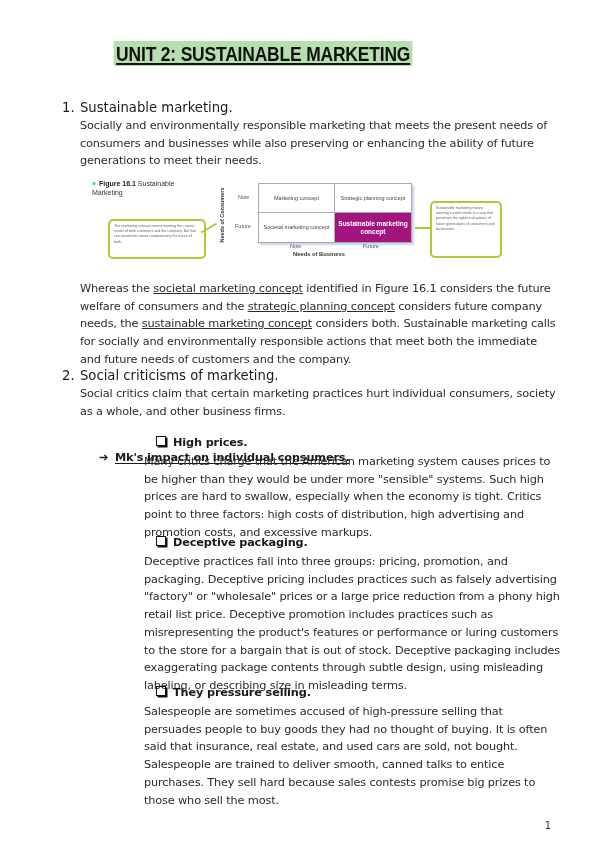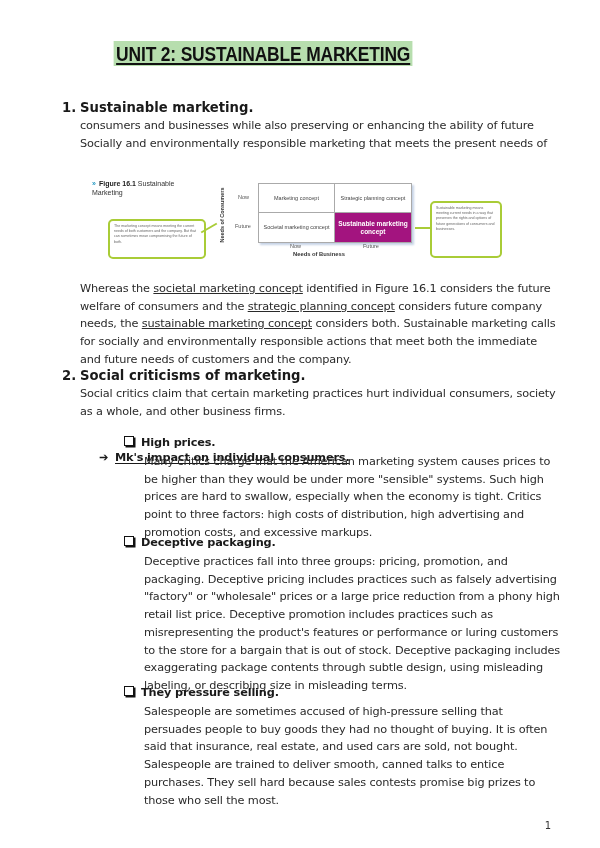--- a/index.html
+++ b/index.html
@@ -3,28 +3,28 @@
 <meta charset="utf-8">
 <style>
   html, body { margin: 0; padding: 0; background: #ffffff; }
   body { width: 600px; height: 848px; position: relative; overflow: hidden;
          font-family: "DejaVu Sans", sans-serif; color: #222; }
   .title-wrap { position: absolute; top: 41px; left: 0; width: 526px; text-align: center; }
   .title { display: inline-block; background: #b7deae; padding: 0 3px; font-family: "Liberation Sans", sans-serif;
            font-weight: bold; font-size: 21px; letter-spacing: -0.2px; text-decoration: underline;
            text-decoration-thickness: 2px; text-underline-offset: 2px; color: #111; line-height: 25px;
            transform: scaleX(0.83); transform-origin: center; }
-  .h { position: absolute; font-size: 13.2px; font-weight: bold; color: #1a1a1a; }
+  .h { position: absolute; font-size: 13.2px; font-weight: normal; color: #1a1a1a; }
   .h .num { display: inline-block; width: 18px; }
   .para { position: absolute; font-size: 11.3px; line-height: 17.7px; color: #2a2a2a; letter-spacing: -0.15px; }
   .para u { text-decoration: underline; }
   .sub { position: absolute; font-size: 11.3px; font-weight: bold; color: #1a1a1a; letter-spacing: -0.15px; margin-top: 32px; }
   .sub u { text-underline-offset: 2px; }
   .arrow { display: inline-block; width: 16px; font-weight: bold; }
-  .item-head { position: absolute; font-size: 11.3px; font-weight: bold; color: #1a1a1a; letter-spacing: -0.15px; }
+  .item-head { position: absolute; font-size: 11.3px; font-weight: bold; color: #1a1a1a; letter-spacing: -0.15px; margin-left: 32px; }
   .box-icon { display: inline-block; width: 8px; height: 8px; border: 1.5px solid #111; margin-right: 7px;
               position: relative; top: 0px; box-shadow: 1.5px 1.5px 0 #111; }
   .page-num { position: absolute; right: 49px; top: 820px; font-size: 10px; color: #333; }
 
   
   .figure { position: absolute; left: 75px; top: 172px; width: 440px; height: 88px; font-family: "Liberation Sans", sans-serif; }
   .fig-caption { position: absolute; left: 17px; top: 7px; font-size: 7px; color: #333; line-height: 9px; width: 90px; }
   .fig-caption .chev { color: #2a9bc4; font-weight: bold; margin-right: 3px; }
   .fig-caption b { color: #222; }
   .callout { position: absolute; border: 2px solid #a9cc37; border-radius: 5px; background: #fff;
@@ -50,22 +50,23 @@
 <body>
 
 <div class="title-wrap">
   <span class="title">UNIT 2: SUSTAINABLE MARKETING</span>
 </div>
 
 <div class="h" style="left:62px; top:100px;">
   <span class="num">1.</span><span>Sustainable marketing.</span>
 </div>
 <div class="para" style="left:80px; top:117px; width:470px;">
+  <div>Socially and environmentally responsible marketing that meets the present needs of</div>
   <div>consumers and businesses while also preserving or enhancing the ability of future</div>
-  <div>Socially and environmentally responsible marketing that meets the present needs of</div>
+  <div>generations to meet their needs.</div>
 </div>
 
 <div class="figure">
   <div class="fig-caption">
     <span class="chev">»</span><b>Figure 16.1</b>&nbsp;<span>Sustainable Marketing</span>
   </div>
   <div class="callout left">The marketing concept means meeting the current needs of both customers and the company. But that can sometimes mean compromising the future of both.</div>
   <div class="connector" style="left:125px; top:55px; width:18px; transform: rotate(-30deg);"></div>
   <div class="y-axis-title">Needs of Consumers</div>
   <div class="row-lbl" style="left:163px; top:22px;">Now</div>

